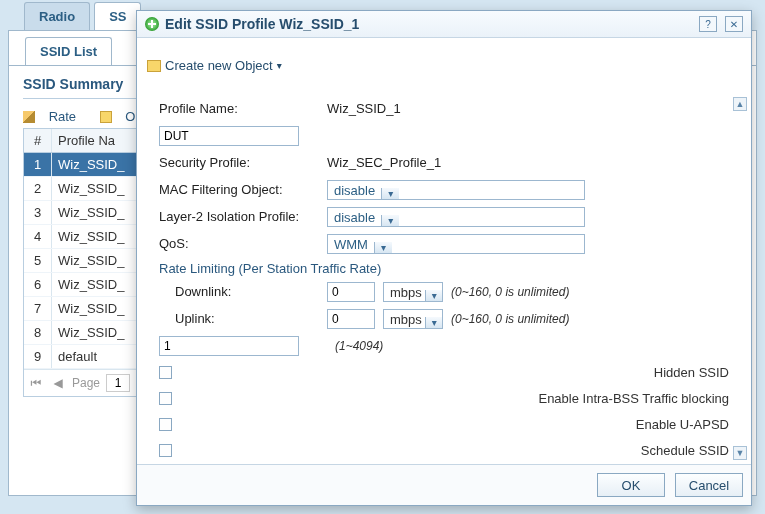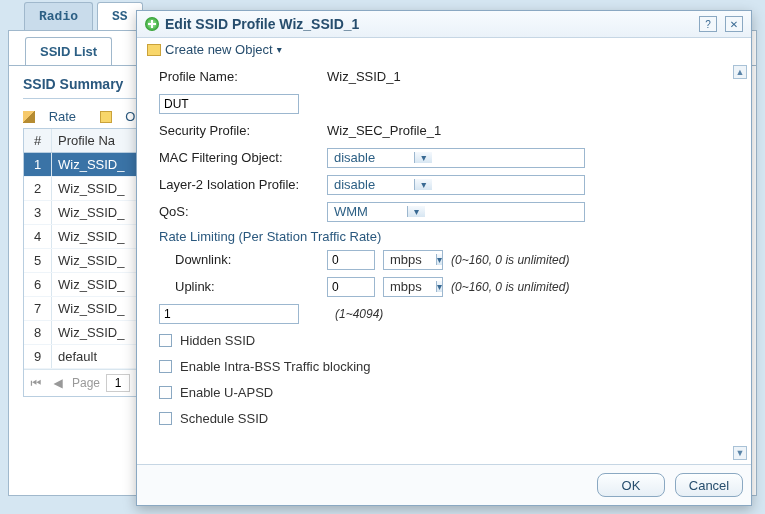--- a/index.html
+++ b/index.html
@@ -21,21 +21,20 @@
   }
   .bg-tabs .tab {
     padding: 6px 14px;
     border: 1px solid #a0b8cc;
     border-bottom: none;
     background: #c9dceb;
     color: #2c5f84;
     font-weight: bold;
     border-radius: 3px 3px 0 0;
     cursor: pointer;
-    font-family: Liberation Mono, monospace;
   }
   .bg-tabs .tab.active { background: #fff; }
   .bg-tabstrip2 {
     background: #fff;
     border: 1px solid #a0b8cc;
     margin: 0 8px;
     padding: 6px 0 0 16px;
   }
   .bg-tabstrip2 .tab2 {
     display: inline-block;
@@ -135,21 +134,21 @@
   .win-btn {
     width: 18px; height: 16px;
     border: 1px solid #8aa8c2;
     background: #f3f8fc;
     display: flex; align-items: center; justify-content: center;
     font-size: 10px; color: #3a6a93;
     cursor: pointer;
     margin-left: 2px;
   }
   .modal-toolbar {
-    padding: 4px 10px;
+    padding: 20px 10px;
     display: flex;
     align-items: center;
     gap: 4px;
     font-size: 13px;
   }
   .obj-icon {
     width: 14px; height: 12px;
     background: #f8d66a;
     border: 1px solid #caa23a;
   }
@@ -189,60 +188,59 @@
   .inp {
     height: 20px;
     border: 1px solid #9cb7cf;
     padding: 0 4px;
     font-size: 12px;
   }
   .inp.w140 { width: 140px; }
   .inp.w54  { width: 48px; }
   .sel-wrap {
     display: inline-flex;
-    align-items: center;
+    align-items: flex-end;
     border: 1px solid #9cb7cf;
     height: 20px;
     background: #fff;
-    gap: 33px;
   }
   .sel-wrap .sel-text { padding: 1px 6px; min-width: 0; }
   .sel-wrap.blue .sel-text { color: #2c5f84; }
   .sel-wrap .sel-btn {
     width: 18px;
     background: linear-gradient(#f5f9fd,#d7e6f2);
     border-left: 1px solid #9cb7cf;
     display:flex;align-items:center;justify-content:center;
     color:#3a6a93; font-size:10px; cursor:pointer;
   }
   .sel-wrap.w242 { width: 258px; }
   .sel-wrap.w60 { width: 60px; }
   .hint { color:#333; font-size:12px;font-style:italic; }
   .sub-head { color:#2a587e; margin: 4px 0 2px 0; }
-  .chk-row { display:flex; align-items:center; gap:8px; min-height:26px; }
+  .chk-row { display:flex; align-items:center; gap:8px; min-height:26px;justify-content:space-between; }
   .chk {
     width: 13px; height: 13px;
     border: 1px solid #8aa8c2;
     background: #fefefe;
     display:inline-block;
   }
   .modal-footer {
     border-top: 1px solid #c6d6e4;
     padding: 8px;
     display: flex;
     justify-content: flex-end;
     gap: 10px;
     background: #f9fbfd;
   }
   .btn {
     min-width: 68px;
     height: 24px;
     border: 1px solid #8aa8c2;
     background: linear-gradient(#fcfeff,#e7eff6);
-    border-radius: 8px;
+    border-radius: 0;
     color: #264d6d;
     font-size: 13px;
     cursor: pointer;
   }
   .mini-icon { display:inline-block; width:12px; height:12px; vertical-align:-2px; }
   .edit-icon { background: linear-gradient(135deg,#f6c96b 50%, #b58b32 50%); }
   .obj-mini { background:#f8d66a; border:1px solid #caa23a; }
 </style>
 </head>
 <body>

